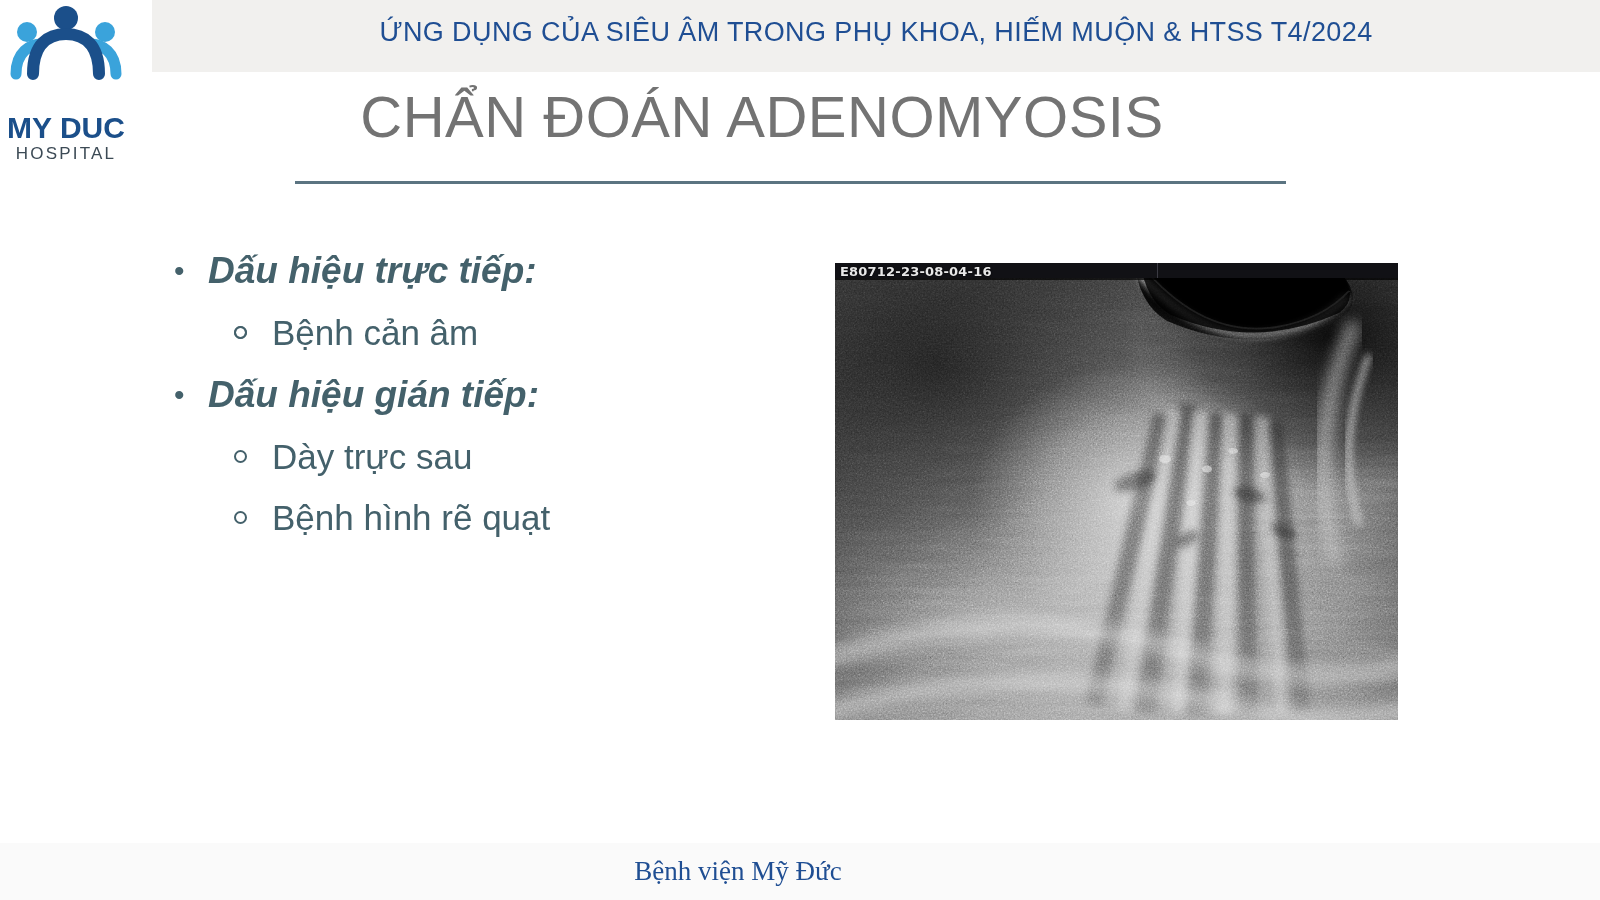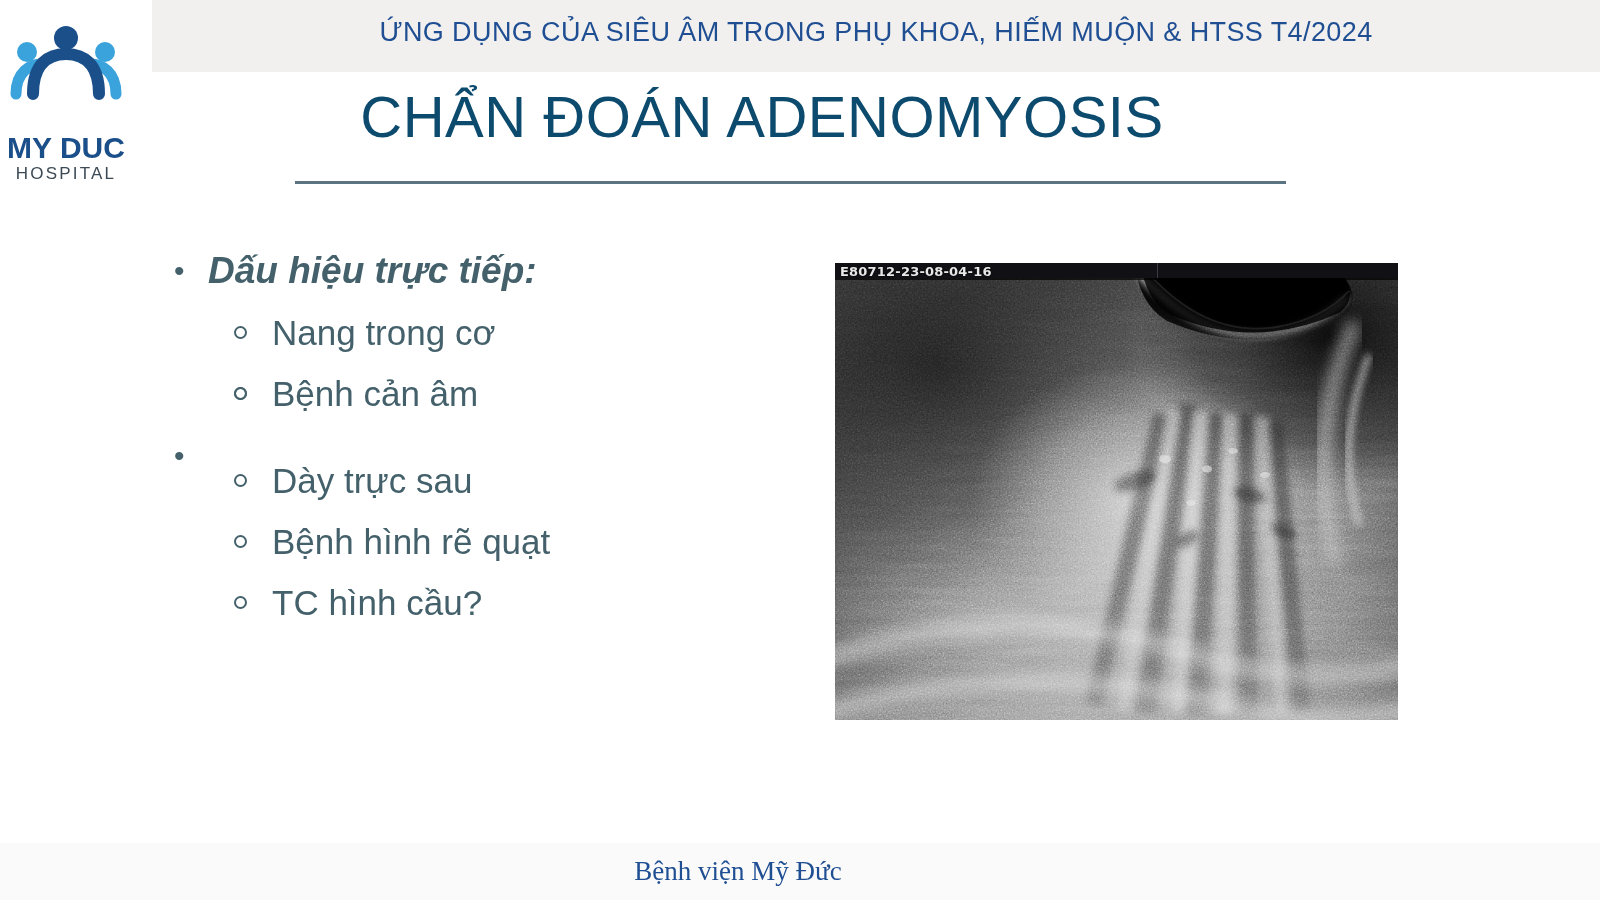--- a/index.html
+++ b/index.html
@@ -38,35 +38,35 @@
     font-size: 27px;
     letter-spacing: 0.4px;
     color: #1f4e93;
     white-space: nowrap;
   }
 
   
   .logo {
     position: absolute;
     left: 8px;
-    top: 20px;
+    top: 0;
     width: 116px;
     height: 114px;
   }
 
   
   .slide-title {
     position: absolute;
     left: 0;
     top: 85px;
     width: 1524px;
     text-align: center;
     font-size: 58px;
     font-weight: normal;
-    color: #0c4a6e;
+    color: #737373;
     letter-spacing: 0.5px;
     line-height: 1.1;
   }
   .title-rule {
     position: absolute;
     left: 295px;
     top: 181px;
     width: 991px;
     height: 3px;
     background: #5b7481;
@@ -194,46 +194,39 @@
 <div class="title-rule"></div>
 
 <div class="content-list">
 
   <div class="lvl1">
     <span class="marker">•</span>
     <span>Dấu hiệu trực tiếp:</span>
   </div>
   <div class="lvl2">
     <span class="marker"></span>
-    <span>Nang trong cơ</span>
-  </div>
-  <div class="lvl2">
-    <span class="marker"></span>
   </div>
   <div class="lvl2">
     <span class="marker"></span>
     <span>Bệnh cản âm</span>
   </div>
 
   <div class="group-gap"></div>
 
   <div class="lvl1">
     <span class="marker">•</span>
+    <span>Dấu hiệu gián tiếp:</span>
   </div>
   <div class="lvl2">
     <span class="marker"></span>
     <span>Dày trực sau</span>
   </div>
   <div class="lvl2">
     <span class="marker"></span>
     <span>Bệnh hình rẽ quạt</span>
-  </div>
-  <div class="lvl2">
-    <span class="marker"></span>
-    <span>TC hình cầu?</span>
   </div>
 
 </div>
 
 <div class="us-figure">
   <svg class="us-svg" viewBox="0 0 563 457" preserveAspectRatio="none">
     <defs>
 
       <filter id="speckle" x="0" y="0" width="100%" height="100%">
         <feTurbulence type="fractalNoise" baseFrequency="0.62" numOctaves="4" seed="11" result="n"></feTurbulence>

